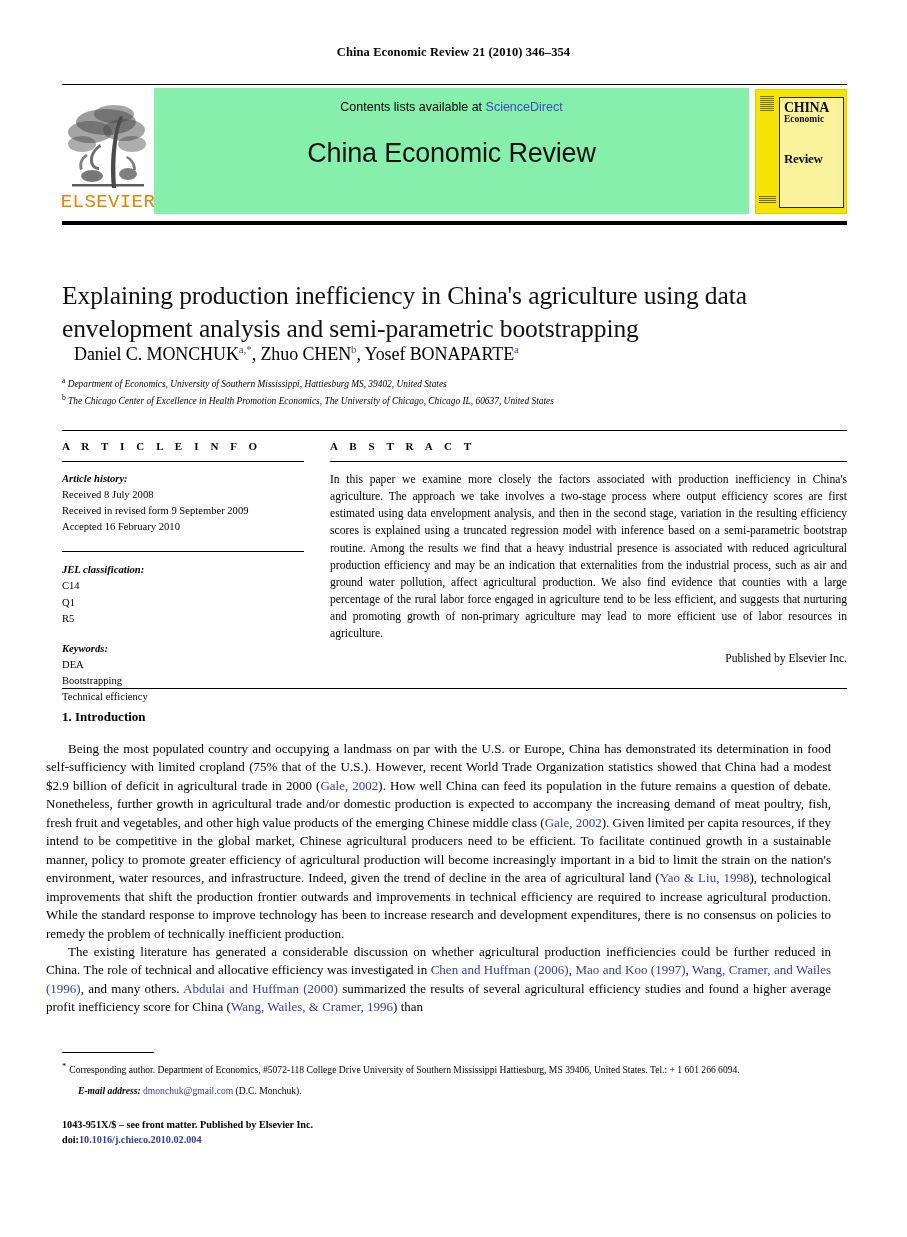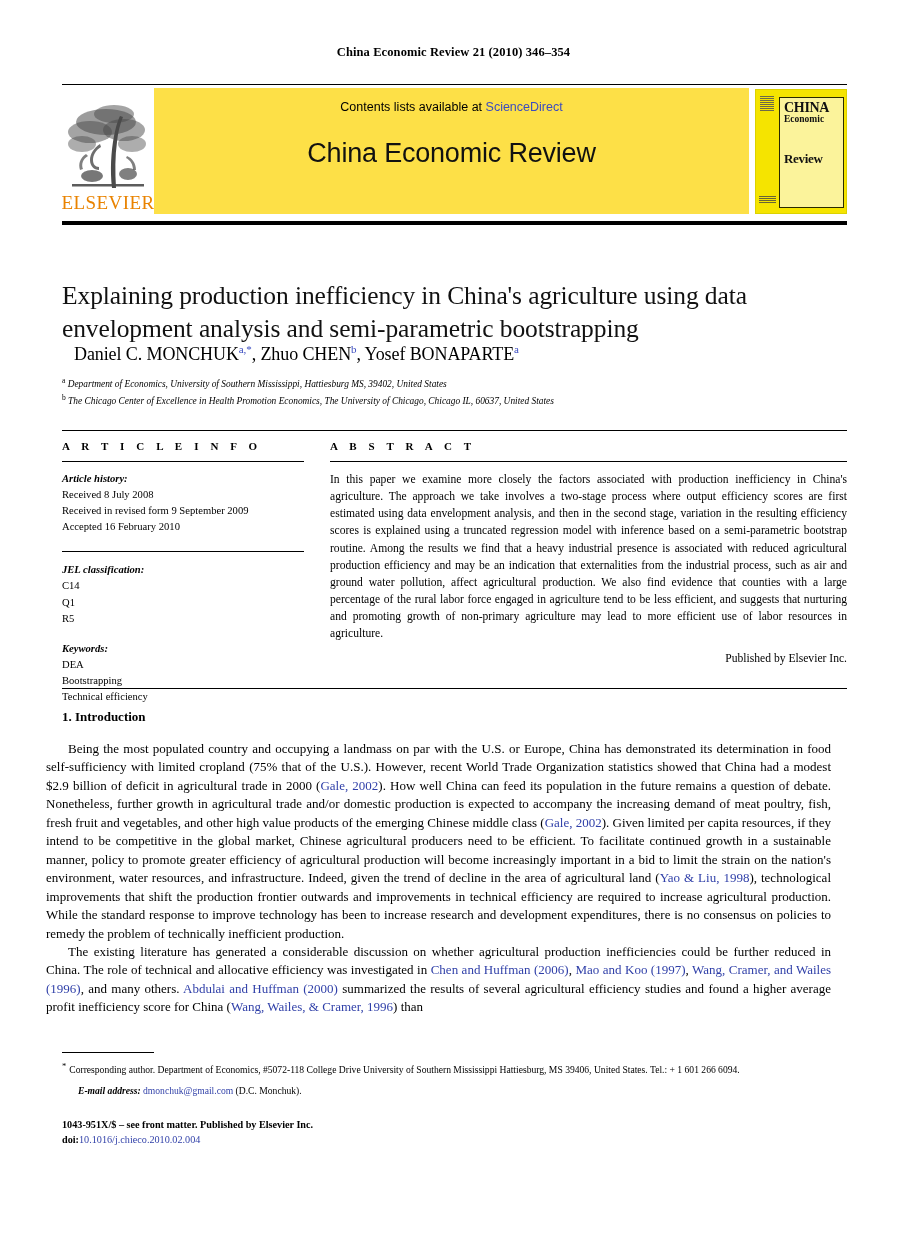--- a/index.html
+++ b/index.html
@@ -56,31 +56,31 @@
     background: #ffffff;
     position: relative;
     display: flex;
     flex-direction: column;
     align-items: center;
     justify-content: flex-end;
     padding-bottom: 2px;
   }
   .tree-svg { display: block; }
   .elsevier-word {
-    font-family: Liberation Serif, serif;
+    font-family: Liberation Mono, monospace;
     color: #E98300;
     font-size: 19px;
     letter-spacing: 0.4px;
     line-height: 1;
     margin-top: 1px;
     white-space: nowrap;
   }
   .contents-bar {
     flex: 1 1 auto;
-    background: #fde047;
+    background: #86efac;
     position: relative;
   }
   .contents-line {
     position: absolute;
     top: 12px;
     left: 0;
     width: 100%;
     text-align: center;
     font-family: "Liberation Sans", sans-serif;
     font-size: 12.5px;
@@ -279,21 +279,21 @@
   .fn-email .mail { color: #2f3fa8; }
   .copyright {
     position: absolute;
     top: 1118px;
     left: 62px;
     width: 600px;
     font-size: 10.2px;
     line-height: 1.45;
     font-weight: bold;
   }
-  .copyright .doi-link { color: #2f3fa8; font-weight: normal; }
+  .copyright .doi-link { color: #2f3fa8; font-weight: bold; }
 </style>
 </head>
 <body>
 
 <div class="page">
 
   <div class="running-head">China Economic Review 21 (2010) 346–354</div>
 
   <div class="masthead">
     <div class="masthead-inner">

